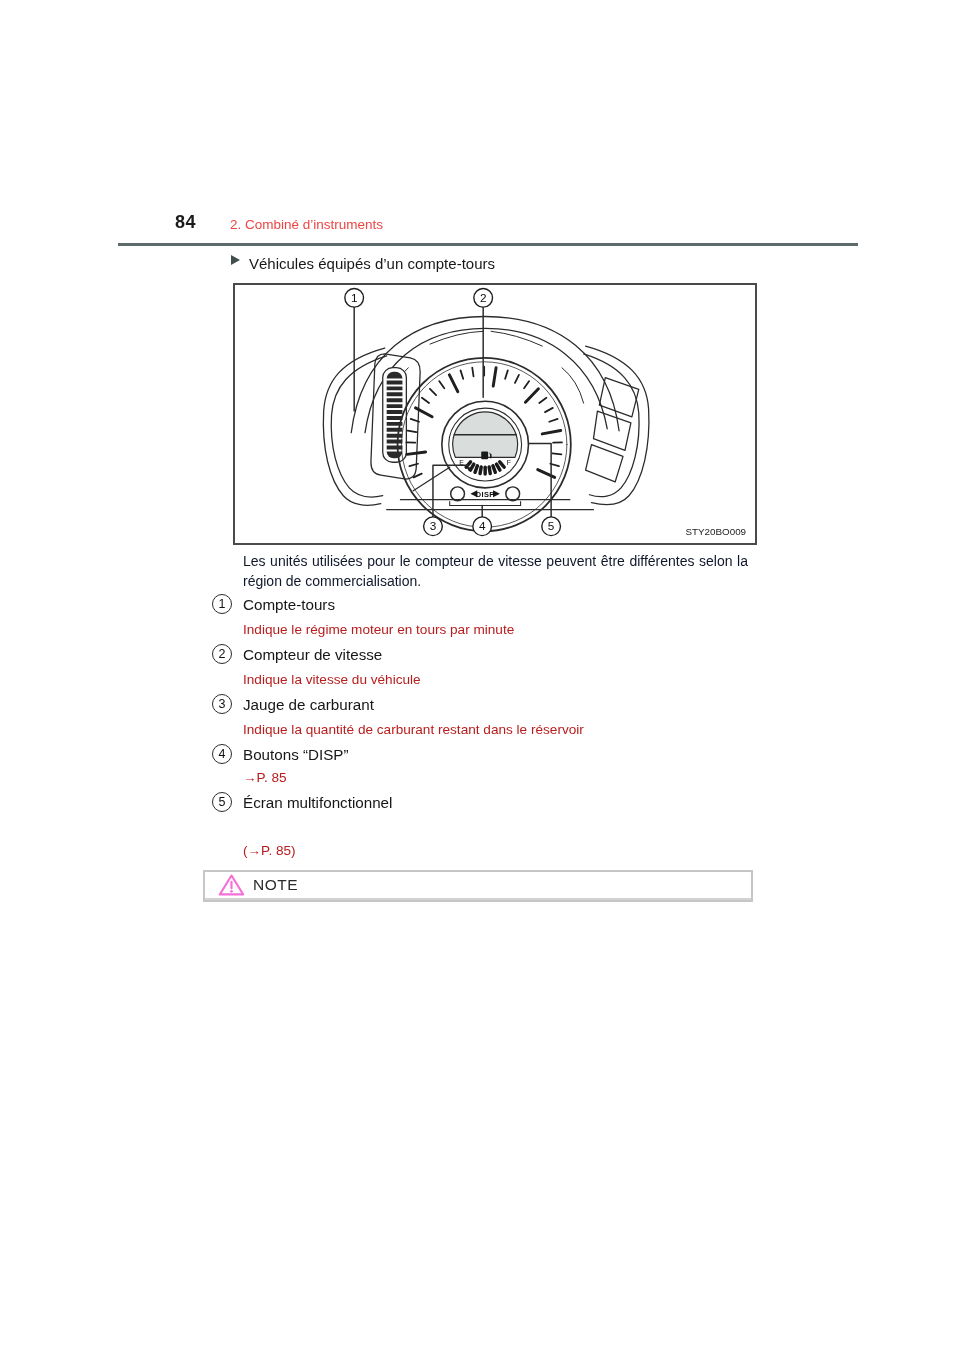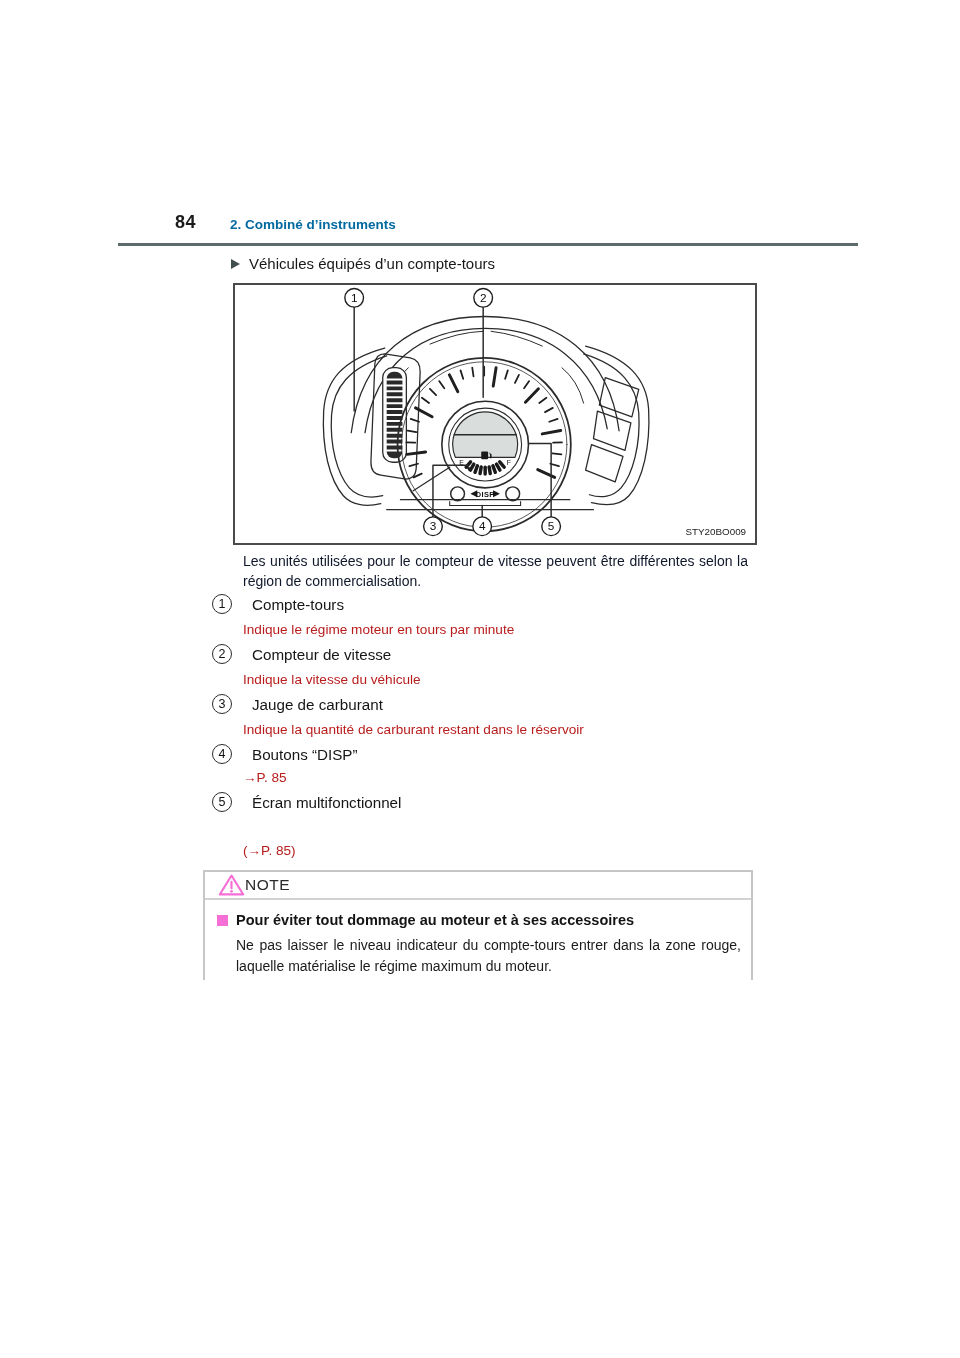--- a/index.html
+++ b/index.html
@@ -2,44 +2,44 @@
 <html><head>
 <meta charset="utf-8">
 <style>
   * { margin:0; padding:0; box-sizing:border-box; }
   html,body { background:#ffffff; }
   body { font-family:"Liberation Sans", sans-serif; color:#1a1a1a; }
   .page { position:relative; width:960px; height:980px; background:#fff; overflow:hidden; }
 
   
   .page-number { position:absolute; left:175px; top:212px; font-size:18px; font-weight:bold; letter-spacing:.5px; }
-  .chapter { position:absolute; left:230px; top:217px; font-size:13.5px; color:#0369a1;font-weight:bold; }
+  .chapter { position:absolute; left:230px; top:217px; font-size:13.5px; color:#ef4444; }
   .head-rule { position:absolute; left:118px; top:243px; width:740px; height:3px; background:#5c6b69; }
 
   
-  .subheading { position:absolute; left:231px; top:255px; display:flex; align-items:center; gap:9px; }
+  .subheading { position:absolute; left:231px; top:255px; display:flex; gap:9px; }
   .tri-marker { width:0; height:0; border-left:9px solid #41504f; border-top:5.5px solid transparent; border-bottom:5.5px solid transparent; }
   .subheading-text { font-size:15px; color:#181818; }
 
   
   .figure { position:absolute; left:233px; top:283px; width:524px; height:262px; border:2px solid #4a4a4a; background:#fff; }
   .figure svg { display:block; width:100%; height:100%; }
 
   
   .intro { position:absolute; left:243px; top:551px; width:505px; font-size:14px; line-height:20px; text-align:justify; color:#0f172a; }
 
   
   .item-head { position:absolute; left:212px; display:flex; align-items:center; }
   .cnum { width:20px; height:20px; border:1.4px solid #2b2b2b; border-radius:50%; display:inline-flex; align-items:center; justify-content:center; font-size:12.5px; color:#111; flex:0 0 auto; }
-  .ititle { font-size:15.2px; margin-left:20px; color:#161616; }
+  .ititle { font-size:15.2px; margin-left:11px; color:#161616; }
   .item-desc { position:absolute; left:243px; font-size:13.6px; color:#b91c1c; }
 
   
   .note { position:absolute; left:203px; top:870px; width:550px; border:2px solid #c6c6c6; background:#fff; }
-  .note-head { height:28px; display:flex; align-items:center; padding-left:13px; border-bottom:2px solid #d2d2d2; }
+  .note-head { height:28px; display:flex; align-items:center; gap:8px; padding-left:13px; border-bottom:2px solid #d2d2d2; }
   .note-label { font-size:15.5px; letter-spacing:.5px; color:#2a2a2a; }
   .note-body { padding:12px 14px 17px 12px; }
   .note-title-row { display:flex; align-items:flex-start; gap:8px; }
   .note-sq { width:11px; height:11px; margin-top:3px; background:#f56fd6; flex:0 0 auto; }
   .note-title { font-size:14.5px; font-weight:bold; color:#141414; }
   .note-text { margin:7px 0 0 19px; width:505px; font-size:14px; line-height:20.5px; text-align:justify; color:#1b1b1b; }
 
   
   .footer-code { position:absolute; left:140px; top:1218px; font-size:15px; letter-spacing:.3px; color:#1c1c1c;font-family:Liberation Mono, monospace; }
   .watermark { position:absolute; left:680px; top:1320px; font-size:27px; color:#9b9b9b; }
@@ -224,24 +224,17 @@
 
   <div class="note">
     <div class="note-head">
       <svg width="27" height="24" viewBox="0 0 30 26">
         <path d="M15,2.5 L28,23.5 L2,23.5 Z" fill="none" stroke="#f56fd6" stroke-width="2.4" stroke-linejoin="round"></path>
         <line x1="15" y1="9.5" x2="15" y2="16.5" stroke="#f56fd6" stroke-width="2.4" stroke-linecap="round"></line>
         <circle cx="15" cy="20" r="1.5" fill="#f56fd6"></circle>
       </svg>
       <span class="note-label">NOTE</span>
     </div>
-    <div class="note-body">
-      <div class="note-title-row">
-        <span class="note-sq"></span>
-        <span class="note-title">Pour éviter tout dommage au moteur et à ses accessoires</span>
-      </div>
-      <div class="note-text">Ne pas laisser le niveau indicateur du compte-tours entrer dans la zone rouge, laquelle matérialise le régime maximum du moteur.</div>
-    </div>
   </div>
 
   <div class="footer-code">AYGO_EK_OM99J93K</div>
 
 </div>
 
 </body></html>

